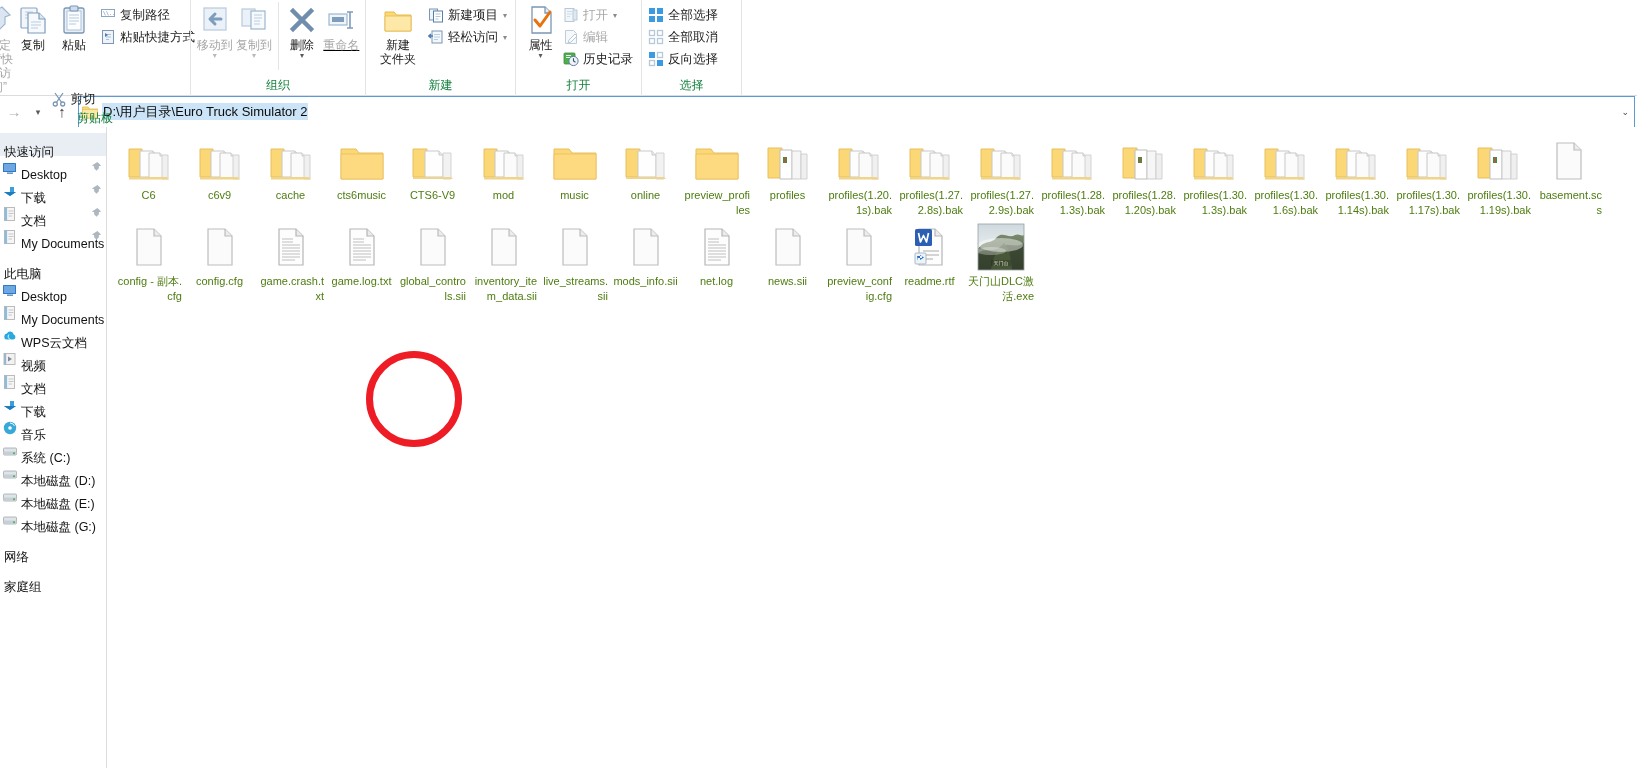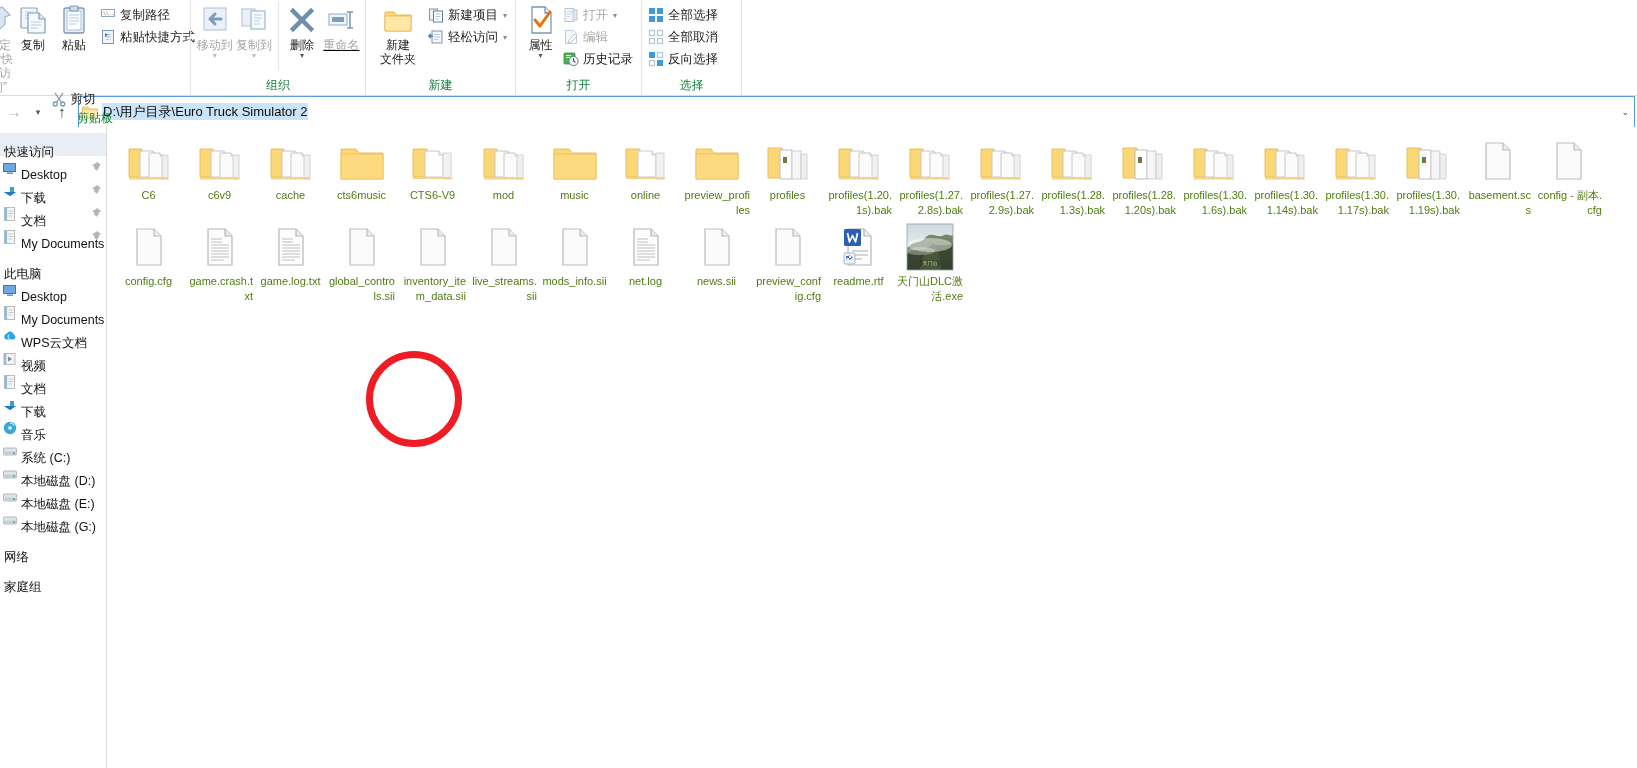--- a/index.html
+++ b/index.html
@@ -851,20 +851,34 @@
             <svg width="48" height="48" viewBox="0 0 48 48">
               <path d="M4 11 h14 v30 h-14 z" fill="#fcd775" stroke="#e8bf5e" stroke-width="1"></path>
               <path d="M16 13 h12 v29 h-12 z" fill="#ffffff" stroke="#bdbdbd" stroke-width="1"></path>
               <rect x="19" y="20" width="4" height="6" fill="#3f8f3f"></rect>
               <rect x="20.4" y="20" width="1.2" height="6" fill="#d04b4b"></rect>
               <path d="M28 14 h9 v28 h-9 z" fill="#f6f6f6" stroke="#c7c7c7" stroke-width="0.9"></path>
               <path d="M37 17 h6 v25 h-6 z" fill="#efefef" stroke="#cdcdcd" stroke-width="0.9"></path>
             </svg>
           </div>
           <div class="name">profiles(1.28.1.20s).bak</div>
+        </div>
+        <div class="item">
+          <div class="thumb">
+            <svg width="48" height="48" viewBox="0 0 48 48">
+              <path d="M4 12 h13 v28 h-13 z" fill="#fcd775" stroke="#e8bf5e" stroke-width="1"></path>
+              <path d="M15 14 h13 l3 3 v23 h-16 z" fill="#fdfdfd" stroke="#c7c7c7" stroke-width="1"></path>
+              <path d="M28 14 v3 h3" fill="#ededed" stroke="#c7c7c7" stroke-width="0.9"></path>
+              <path d="M24 16 h11 l3 3 v22 h-14 z" fill="#fbfbfb" stroke="#c7c7c7" stroke-width="1"></path>
+              <path d="M35 16 v3 h3" fill="#ededed" stroke="#c7c7c7" stroke-width="0.9"></path>
+              <path d="M37 18 h6 v24 h-6 z" fill="#f0f0f0" stroke="#cdcdcd" stroke-width="0.9"></path>
+              <path d="M4 40 h38 l2 2.5 h-40 z" fill="#f0d48a"></path>
+            </svg>
+          </div>
+          <div class="name">profiles(1.30.1.3s).bak</div>
         </div>
         <div class="item">
           <div class="thumb">
             <svg width="48" height="48" viewBox="0 0 48 48">
               <path d="M4 12 h13 v28 h-13 z" fill="#fcd775" stroke="#e8bf5e" stroke-width="1"></path>
               <path d="M15 14 h13 l3 3 v23 h-16 z" fill="#fdfdfd" stroke="#c7c7c7" stroke-width="1"></path>
               <path d="M28 14 v3 h3" fill="#ededed" stroke="#c7c7c7" stroke-width="0.9"></path>
               <path d="M24 16 h11 l3 3 v22 h-14 z" fill="#fbfbfb" stroke="#c7c7c7" stroke-width="1"></path>
               <path d="M35 16 v3 h3" fill="#ededed" stroke="#c7c7c7" stroke-width="0.9"></path>
               <path d="M37 18 h6 v24 h-6 z" fill="#f0f0f0" stroke="#cdcdcd" stroke-width="0.9"></path>

